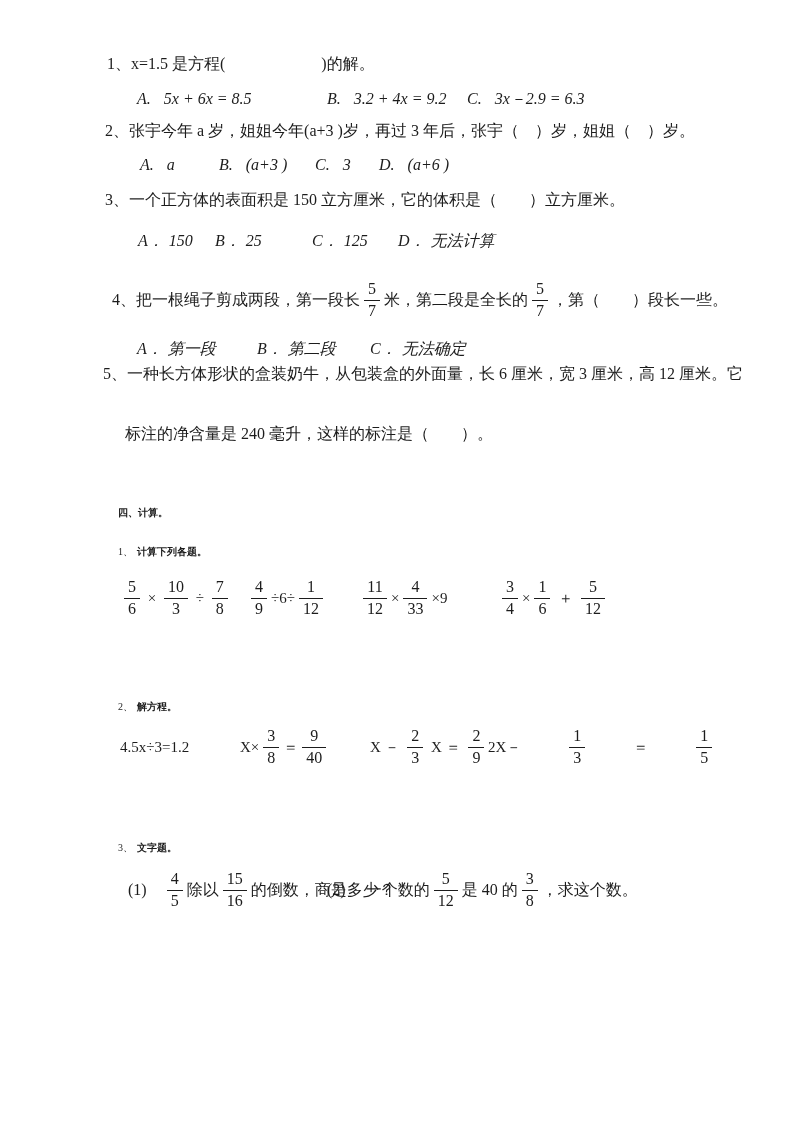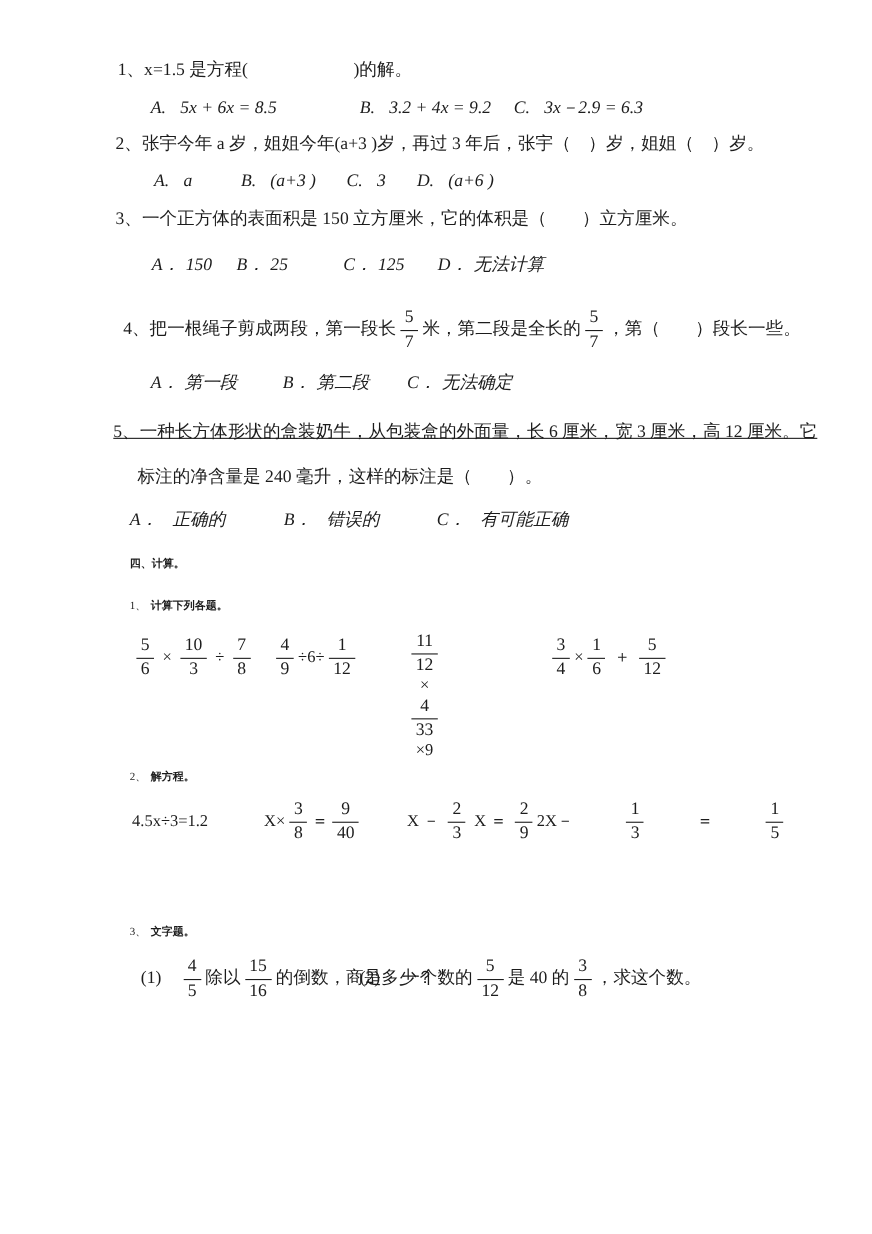--- a/index.html
+++ b/index.html
@@ -50,28 +50,28 @@
 
   
   #q1 {left:107px;top:54px;}
   #q1o{left:137px;top:89px;}
   #q2 {left:105px;top:121px;}
   #q2o{left:140px;top:155px;}
   #q3 {left:105px;top:190px;}
   #q3o{left:138px;top:231px;}
   #q4 {left:112px;top:274px;height:52px;}
   #q4o{left:137px;top:339px;}
-  #q5a{left:103px;top:383px;text-decoration:underline;}
+  #q5a{left:103px;top:364px;}
   #q5b{left:125px;top:424px;}
   #q5o{left:118px;top:463px;}
   #h4 {left:118px;top:503px;}
   #s1 {left:118px;top:542px;}
   #ce1{left:120px;top:574px;height:48px;}
   #ce2{left:247px;top:574px;height:48px;}
-  #ce3{left:370px;top:574px;height:48px;flex-direction:column;}
+  #ce3{left:359px;top:574px;height:48px;}
   #ce4{left:498px;top:574px;height:48px;}
   #s2 {left:118px;top:697px;}
   #eq1{left:120px;top:723px;height:48px;}
   #eq2{left:240px;top:723px;height:48px;}
   #eq3{left:370px;top:723px;height:48px;}
   #eq4{left:488px;top:723px;height:48px;gap:44px;}
   #s3 {left:118px;top:838px;}
   #w1 {left:128px;top:866px;height:48px;}
   #w2 {left:327px;top:866px;height:48px;}
 
@@ -101,21 +101,20 @@
   <div class="line" id="q2o"><span class="opt"><span class="k">A.</span><span class="v">a</span></span><span class="opt"><span class="k">B.</span><span class="v">(a+3 )</span></span><span class="opt"><span class="k">C.</span><span class="v">3</span></span><span class="opt"><span class="k">D.</span><span class="v">(a+6 )</span></span></div>
 
   <div class="line" id="q3">3、一个正方体的表面积是 150 立方厘米，它的体积是（　　）立方厘米。</div>
   <div class="line" id="q3o"><span class="opt"><span class="k">A．</span><span class="v">150</span></span><span class="opt"><span class="k">B．</span><span class="v">25</span></span><span class="opt"><span class="k">C．</span><span class="v">125</span></span><span class="opt"><span class="k">D．</span><span class="v">无法计算</span></span></div>
 
   <div class="line band" id="q4"><span class="txt">4、把一根绳子剪成两段，第一段长</span><span class="frac"><span class="num">5</span><span class="den">7</span></span><span class="txt">米，第二段是全长的</span><span class="frac"><span class="num">5</span><span class="den">7</span></span><span class="txt">，第（　　）段长一些。</span></div>
   <div class="line" id="q4o"><span class="opt"><span class="k">A．</span><span class="v">第一段</span></span><span class="opt"><span class="k">B．</span><span class="v">第二段</span></span><span class="opt"><span class="k">C．</span><span class="v">无法确定</span></span></div>
 
   <div class="line" id="q5a">5、一种长方体形状的盒装奶牛，从包装盒的外面量，长 6 厘米，宽 3 厘米，高 12 厘米。它</div>
   <div class="line" id="q5b">标注的净含量是 240 毫升，这样的标注是（　　）。</div>
-  <div class="line" id="q5o"><span class="opt"><span class="k">A．</span><span class="v">正确的</span></span><span class="opt"><span class="k">B．</span><span class="v">错误的</span></span><span class="opt"><span class="k">C．</span><span class="v">有可能正确</span></span></div>
 
   <div class="line heading" id="h4">四、计算。</div>
 
   <div class="line heading" id="s1"><span class="subnum">1、</span><span>计算下列各题。</span></div>
 
   <div class="line band math" id="ce1"><span class="frac"><span class="num">5</span><span class="den">6</span></span><span class="txt"> × </span><span class="frac"><span class="num">10</span><span class="den">3</span></span><span class="txt"> ÷ </span><span class="frac"><span class="num">7</span><span class="den">8</span></span></div>
   <div class="line band math" id="ce2"><span class="frac"><span class="num">4</span><span class="den">9</span></span><span class="txt">÷6÷</span><span class="frac"><span class="num">1</span><span class="den">12</span></span></div>
   <div class="line band math" id="ce3"><span class="frac"><span class="num">11</span><span class="den">12</span></span><span class="txt">×</span><span class="frac"><span class="num">4</span><span class="den">33</span></span><span class="txt">×9</span></div>
   <div class="line band math" id="ce4"><span class="frac"><span class="num">3</span><span class="den">4</span></span><span class="txt">×</span><span class="frac"><span class="num">1</span><span class="den">6</span></span><span class="txt"> ＋ </span><span class="frac"><span class="num">5</span><span class="den">12</span></span></div>
 

